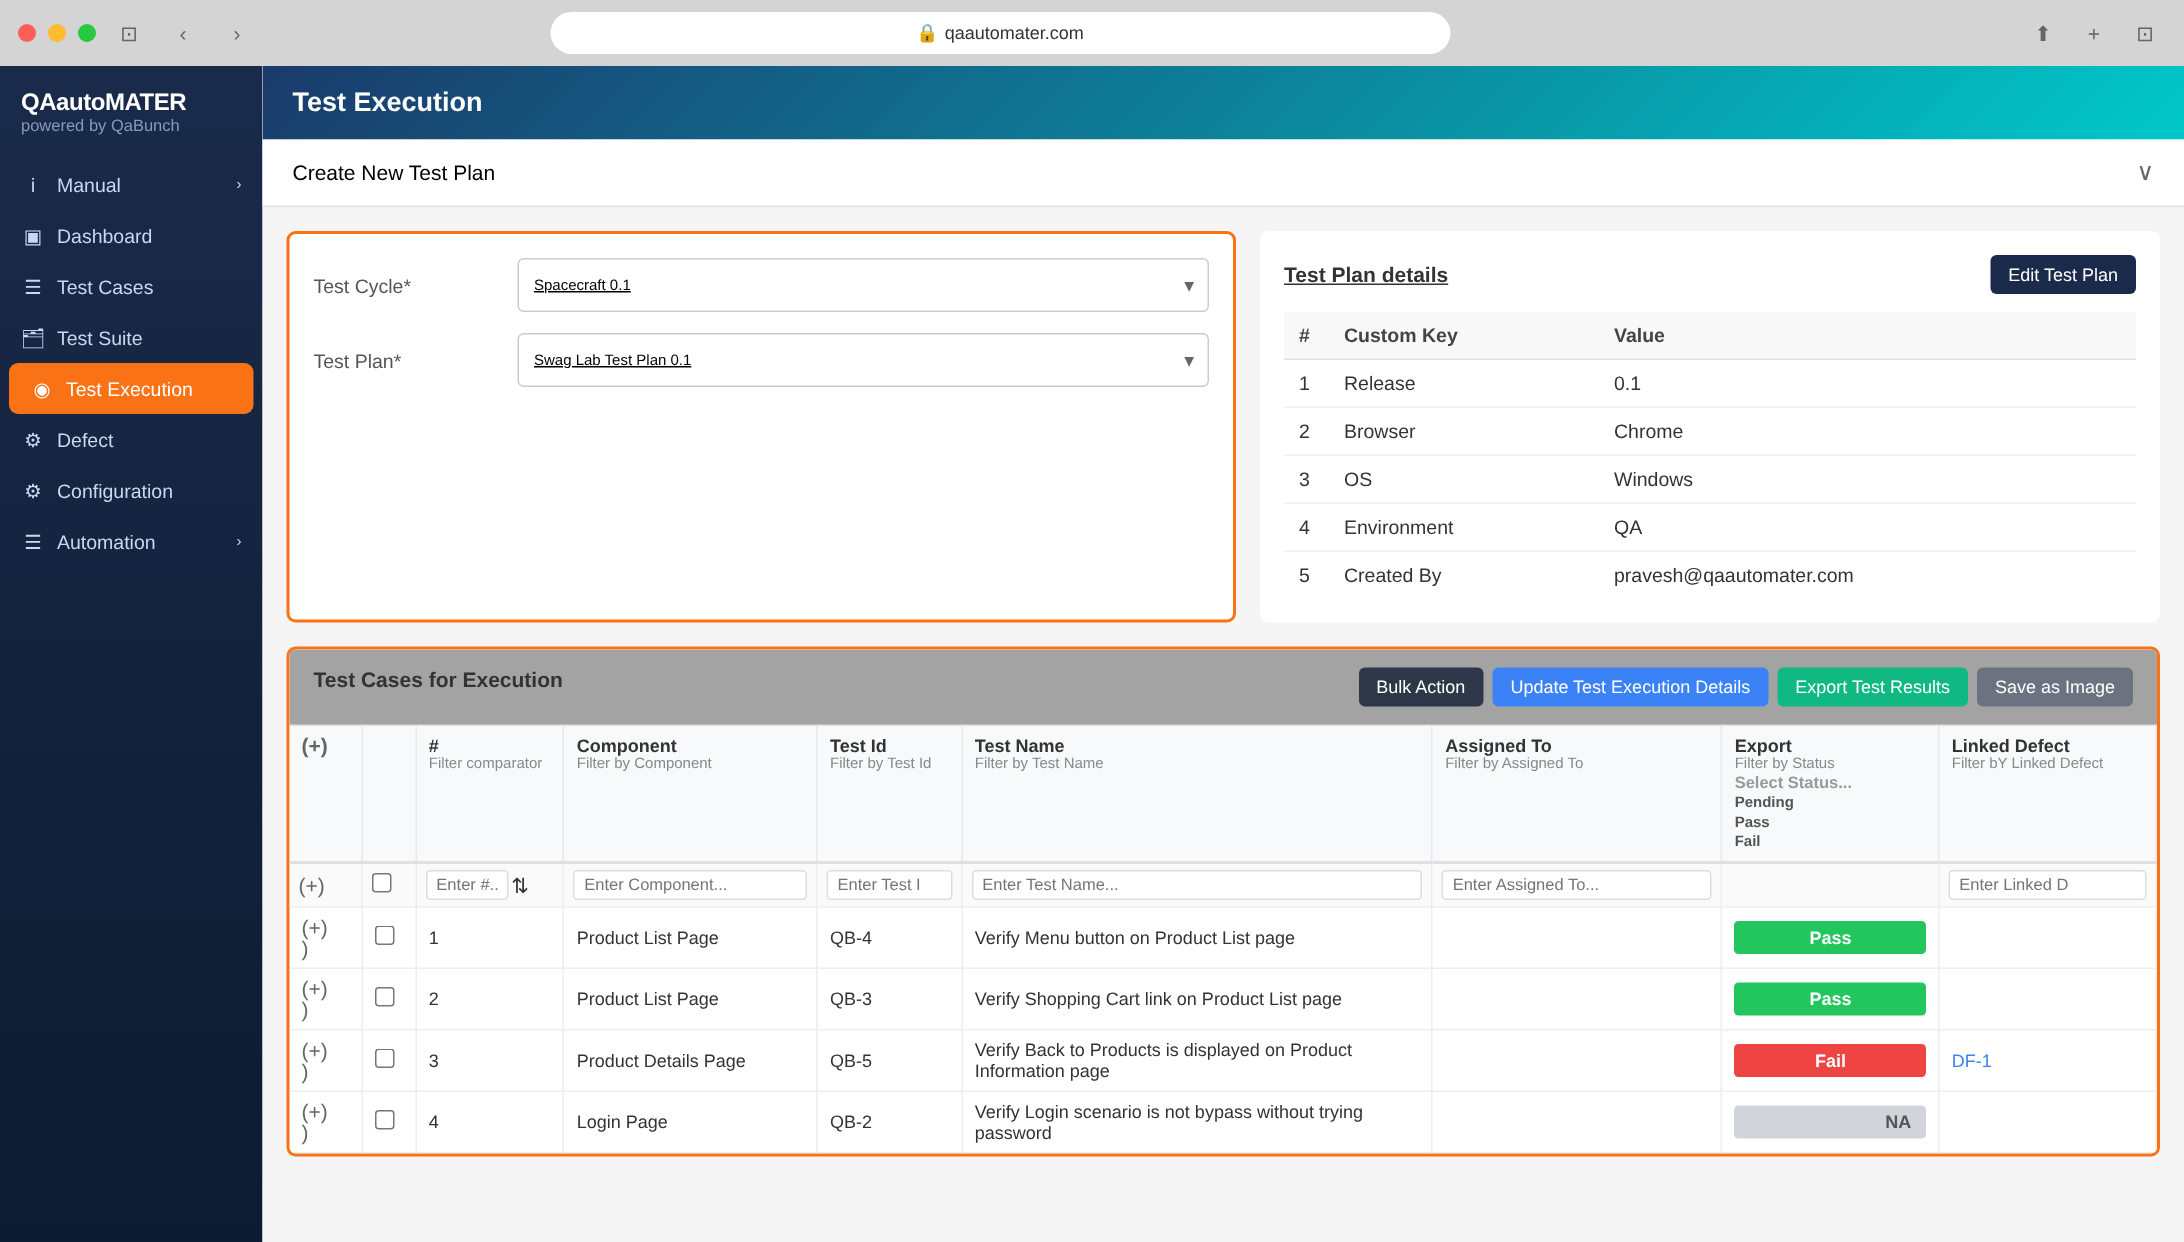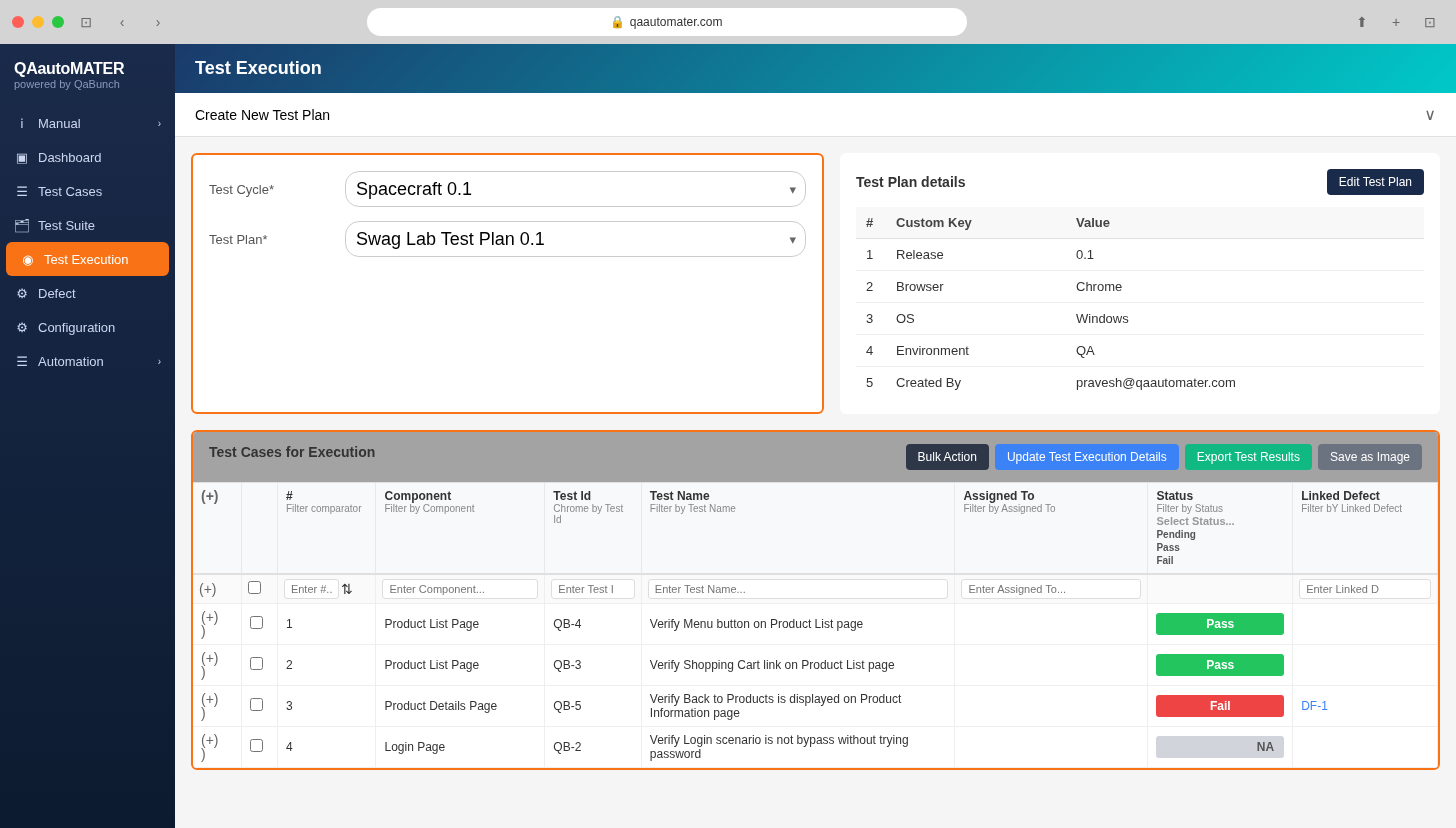--- a/index.html
+++ b/index.html
@@ -42,27 +42,27 @@
 
     
     .top-row { display: flex; gap: 16px; }
 
     
     .select-plan-box { flex: 1; border: 2px solid #f97316; border-radius: 6px; padding: 16px; background: white; }
     .select-plan-title { font-size: 14px; font-weight: 600; color: #333; margin-bottom: 16px; }
     .form-row { display: flex; align-items: center; margin-bottom: 14px; gap: 16px; }
     .form-label { width: 120px; font-size: 13px; color: #555; flex-shrink: 0; }
     .select-wrapper { flex: 1; position: relative; }
-    .select-wrapper select { width: 100%; height: 36px; border: 1px solid #ccc; border-radius: 14px; padding: 0 30px 0 10px; font-size: 18px; background: white; appearance: none; cursor: pointer; }
+    .select-wrapper select { width: 100%; height: 36px; border: 1px solid #ccc; border-radius: 4px; padding: 0 30px 0 10px; font-size: 10px; background: white; appearance: none; cursor: pointer; text-decoration: underline; }
     .select-arrow { position: absolute; right: 10px; top: 50%; transform: translateY(-50%); color: #666; pointer-events: none; }
 
     
     .plan-details { width: 600px; background: white; border-radius: 6px; padding: 16px; flex-shrink: 0; }
     .plan-details-header { display: flex; align-items: center; justify-content: space-between; margin-bottom: 12px; }
-    .plan-details-title { font-size: 14px; font-weight: 600; color: #333; }
+    .plan-details-title { font-size: 14px; font-weight: 600; color: #333; text-decoration: underline; }
     .edit-btn { background: #1a2a4a; color: white; border: none; border-radius: 4px; padding: 6px 12px; font-size: 12px; cursor: pointer; }
     .details-table { width: 100%; border-collapse: collapse; font-size: 13px; }
     .details-table th { background: #f8f8f8; padding: 8px 10px; text-align: left; font-weight: 600; color: #444; border-bottom: 1px solid #e0e0e0; }
     .details-table td { padding: 8px 10px; border-bottom: 1px solid #eee; color: #333; }
     .details-table tr:last-child td { border-bottom: none; }
     .col-hash { width: 30px; }
     .col-key { width: 180px; }
 
     
     .execution-section { border: 2px solid #f97316; border-radius: 6px; background: white; overflow: hidden; }
@@ -266,32 +266,32 @@
                   <th class="col-num">
                     <div>#</div>
                     <div class="th-filter-label">Filter comparator</div>
                   </th>
                   <th class="col-comp">
                     <div>Component</div>
                     <div class="th-filter-label">Filter by Component</div>
                   </th>
                   <th class="col-testid">
                     <div>Test Id</div>
-                    <div class="th-filter-label">Chrome by Test Id</div>
+                    <div class="th-filter-label">Filter by Test Id</div>
                   </th>
                   <th class="col-testname">
                     <div>Test Name</div>
                     <div class="th-filter-label">Filter by Test Name</div>
                   </th>
                   <th class="col-assigned">
                     <div>Assigned To</div>
                     <div class="th-filter-label">Filter by Assigned To</div>
                   </th>
                   <th class="col-status">
-                    <div>Status</div>
+                    <div>Export</div>
                     <div class="th-filter-label">Filter by Status</div>
                     <div class="status-dropdown-options">
                       <div class="status-selected">Select Status...</div>
                       <div>Pending</div>
                       <div>Pass</div>
                       <div>Fail</div>
                     </div>
                   </th>
                   <th class="col-defect">
                     <div>Linked Defect</div>

